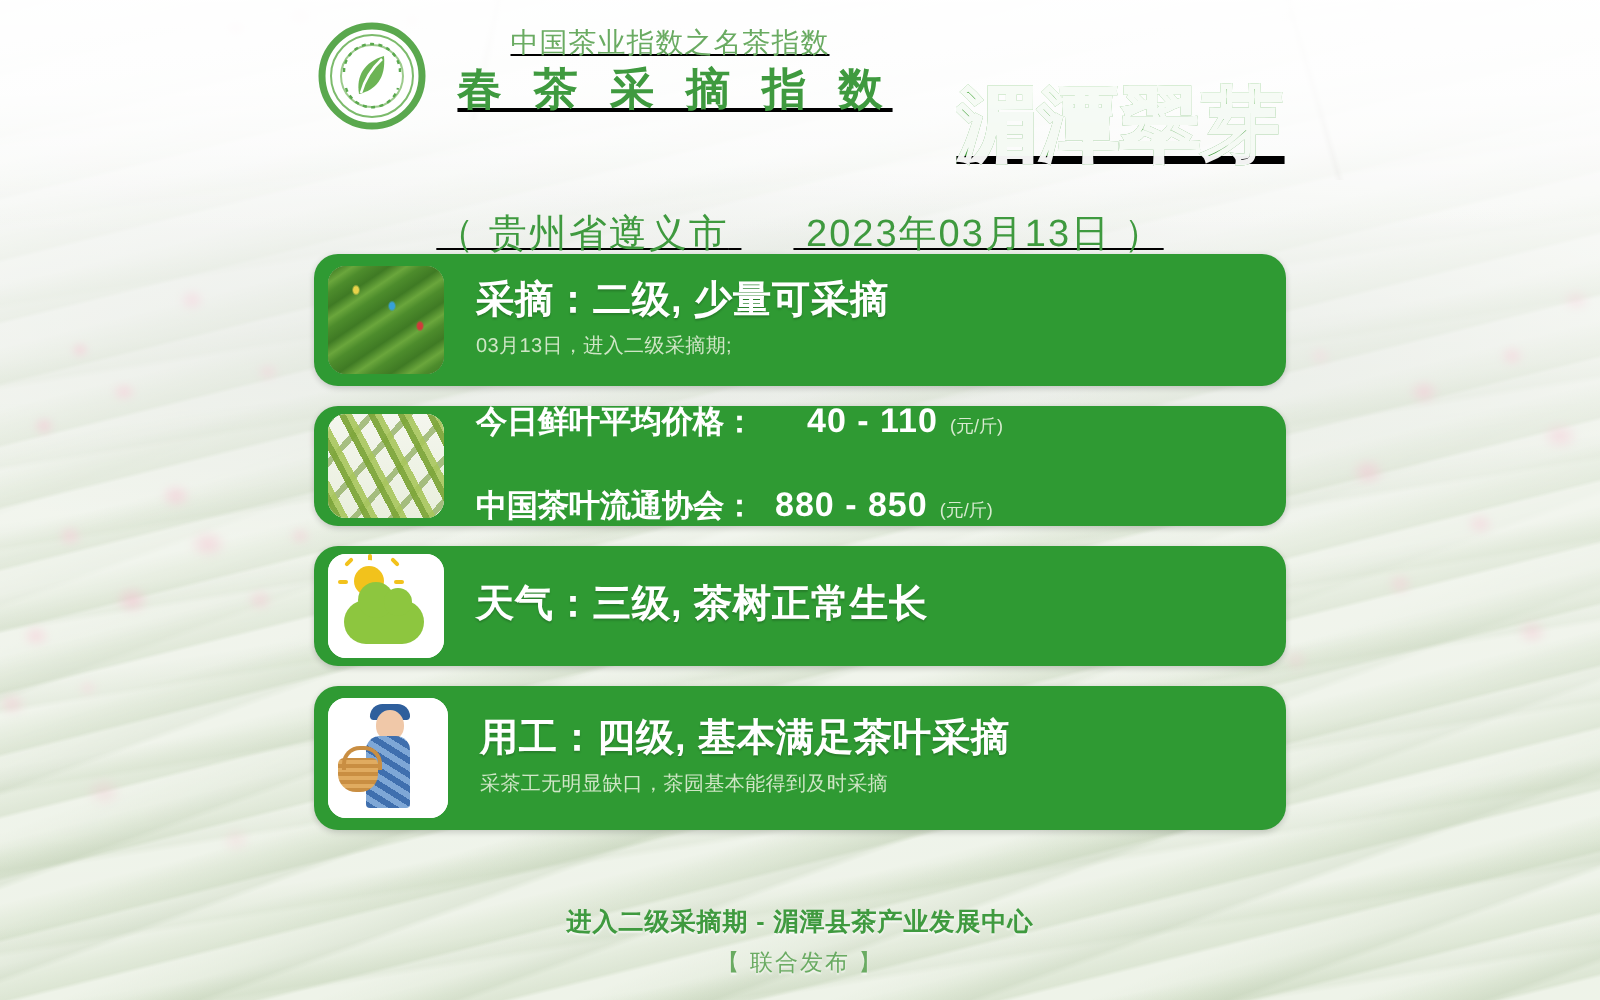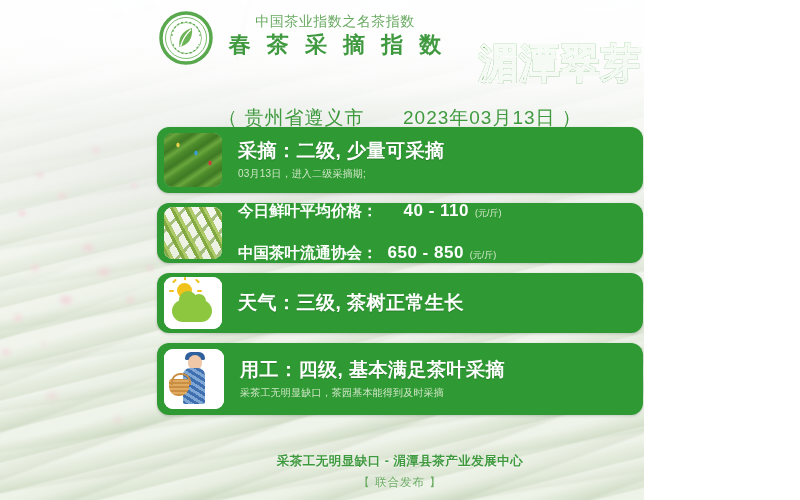--- a/index.html
+++ b/index.html
@@ -5,23 +5,24 @@
   * { box-sizing: border-box; margin: 0; padding: 0; }
   html, body {
     width: 800px; height: 500px;
     font-family: "Liberation Sans", "DejaVu Sans", sans-serif;
     overflow: hidden;
   }
 
   
   #stage {
     position: relative;
-    width: 644px; height: 500px;
+    width: 800px; height: 500px;
     background: #0f172a;
     overflow: hidden;
+    text-decoration: underline;
   }
   .bg-layer { position: absolute; inset: 0; }
 
   
   .bg-sky {
     background:
       linear-gradient(180deg,#f2f4f3 0%, #eceeea 16%, #e6ebe1 26%, #e3e9dc 34%, #dfe7d6 46%, #dde7d2 100%);
   }
   
   .bg-hills {
@@ -304,21 +305,21 @@
         </div>
         <div class="card-body">
           <div class="price-rows">
             <div class="price-row r1">
               <span class="plabel">今日鲜叶平均价格：</span>
               <span class="pval">40 - 110</span>
               <span class="punit">(元/斤)</span>
             </div>
             <div class="price-row r2">
               <span class="plabel">中国茶叶流通协会：</span>
-              <span class="pval">650 - 850</span>
+              <span class="pval">880 - 850</span>
               <span class="punit">(元/斤)</span>
             </div>
           </div>
         </div>
       </div>
 
       <div class="card h-60">
         <div class="thumb">
           <div class="wx">
             <div class="ray" style="left:20px;top:0px;width:2px;height:5px;"></div>
@@ -346,18 +347,18 @@
         </div>
         <div class="card-body">
           <div class="card-title">用工：四级, 基本满足茶叶采摘</div>
           <div class="card-desc">采茶工无明显缺口，茶园基本能得到及时采摘</div>
         </div>
       </div>
 
     </div>
 
     <div class="footer">
-      <div class="org">采茶工无明显缺口 - 湄潭县茶产业发展中心</div>
+      <div class="org">进入二级采摘期 - 湄潭县茶产业发展中心</div>
       <div class="joint">【 联合发布 】</div>
     </div>
 
   </div>
 </div>
 
 </body></html>

